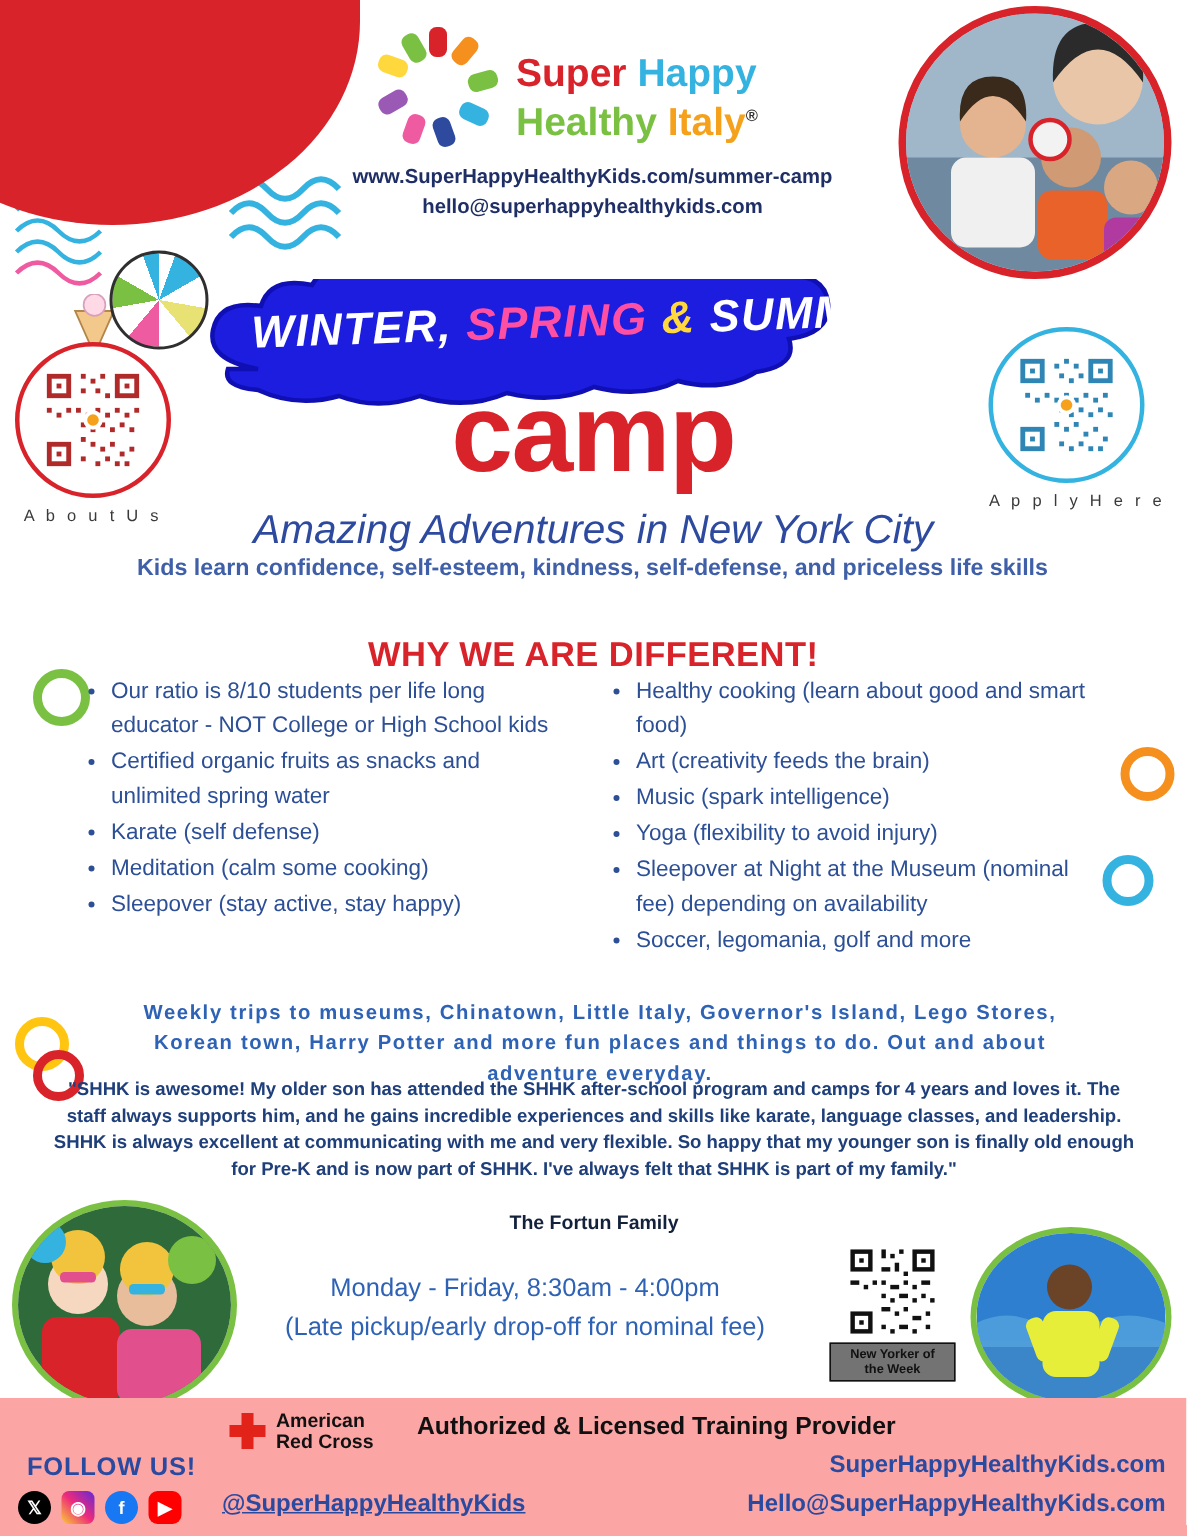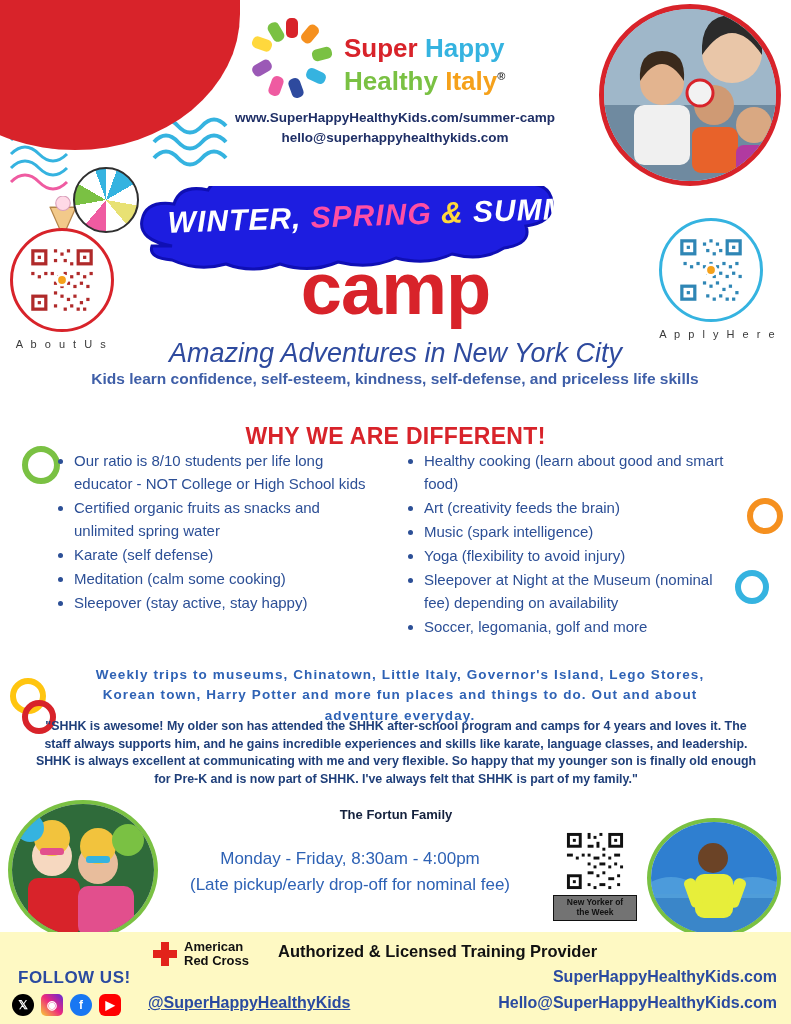--- a/index.html
+++ b/index.html
@@ -373,21 +373,21 @@
     color: #111;
   }
 
   
   .footer {
     position: absolute;
     left: 0;
     bottom: 0;
     width: 791px;
     height: 92px;
-    background: #fef9c3;
+    background: #fca5a5;
     z-index: 7;
   }
   .redcross {
     position: absolute;
     left: 152px;
     top: 8px;
     display: flex;
     align-items: center;
     gap: 6px;
   }

